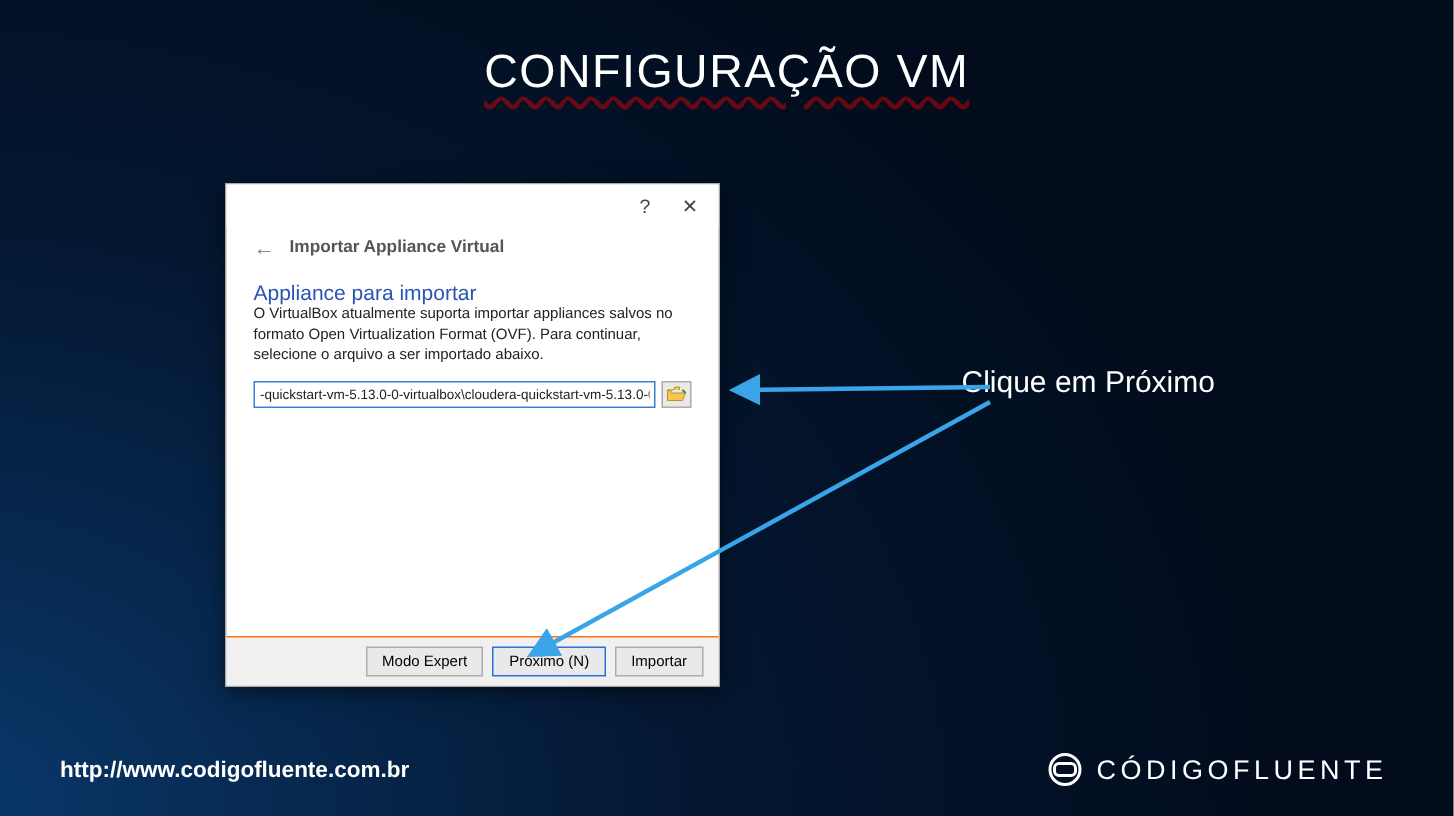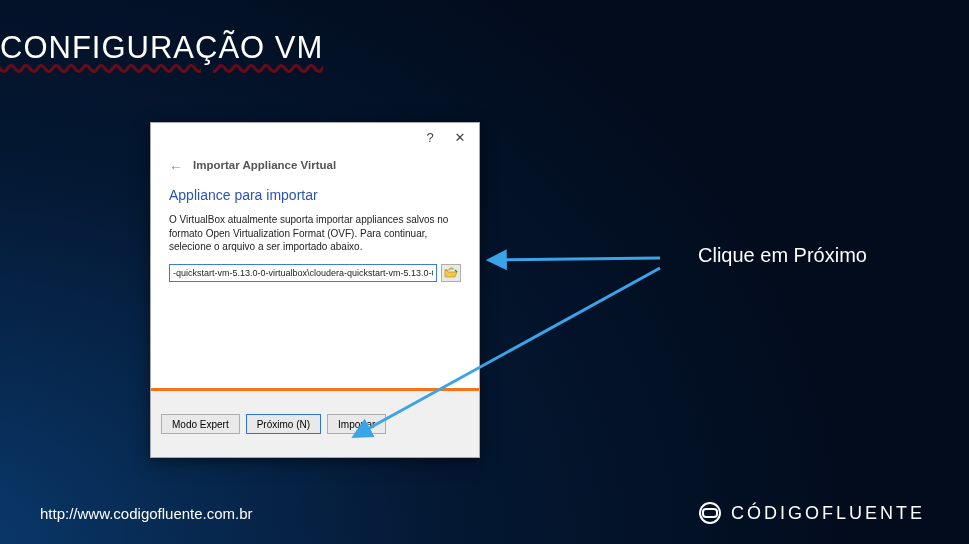--- a/index.html
+++ b/index.html
@@ -8,20 +8,21 @@
     font-family: "Segoe UI", Arial, sans-serif;
     background: radial-gradient(ellipse 900px 700px at -50px 550px, #0a3a6e 0%, #072a52 25%, #041833 55%, #020c1d 100%);
     position: relative;
   }
 
   
   .slide-title {
     position: absolute;
     top: 30px;
     left: 0; right: 0;
+    text-align: center;
     color: #fff;
     font-size: 31px;
     font-weight: 300;
     letter-spacing: 1px;
     text-decoration: underline;
     text-decoration-style: wavy;
     text-decoration-color: rgba(255,0,0,.4);
     text-underline-offset: 6px;
   }
 
@@ -61,21 +62,20 @@
   }
   .dlg-header {
     display: flex; align-items: center; gap: 10px;
     color: #555; font-size: 11.5px; font-weight: 600;
     margin-bottom: 14px;
   }
   .dlg-sub {
     color: #2a54b5;
     font-size: 14px;
     font-weight: 400;
-    margin-bottom: 10px;
   }
   .dlg-desc {
     color: #222; font-size: 10px; line-height: 1.35;
     margin-bottom: 10px;
   }
   .dlg-filerow { display: flex; gap: 4px; align-items: center; }
   .dlg-fileinput {
     flex: 1;
     height: 18px;
     border: 1px solid #3a7fd5;
@@ -88,54 +88,55 @@
   }
   .dlg-browse {
     width: 20px; height: 18px;
     border: 1px solid #adadad;
     background: #e9e9e9;
     display: flex; align-items: center; justify-content: center;
     cursor: pointer;
   }
 
   .dlg-buttons {
-    border-top: 3px solid #f97316;
+    border-top: 1px solid #f97316;
     background: #f0f0f0;
-    padding: 23px 10px;
-    display: flex;
+    padding: 6px 10px;
+    display: flex;
+    justify-content: flex-end;
     gap: 6px;
   }
   .dlg-btn {
     height: 20px;
     padding: 0 10px;
     font-size: 10px;
     border: 1px solid #adadad;
     background: #e9e9e9;
     cursor: pointer;
   }
   .dlg-btn.default {
     border: 1.5px solid #2a72d4;
   }
 
   
   .annot-label {
     position: absolute;
     top: 244px;
-    left: 698px;
+    left: 641px;
     color: #fff;
     font-size: 20px;
     font-weight: 300;
   }
   .arrows { position: absolute; top: 0; left: 0; pointer-events: none; }
 
   
   .footer-url {
     position: absolute;
     left: 40px; bottom: 22px;
-    color: #fff; font-size: 15px; font-weight: 400;
+    color: #fff; font-size: 15px; font-weight: 700;
   }
   .footer-logo {
     position: absolute;
     right: 44px; bottom: 20px;
     display: flex; align-items: center; gap: 10px;
     color: #fff; font-size: 18px; letter-spacing: 3px;
     font-family: "Segoe UI", Arial, sans-serif;
     font-weight: 400;
   }
   .logo-mark {

